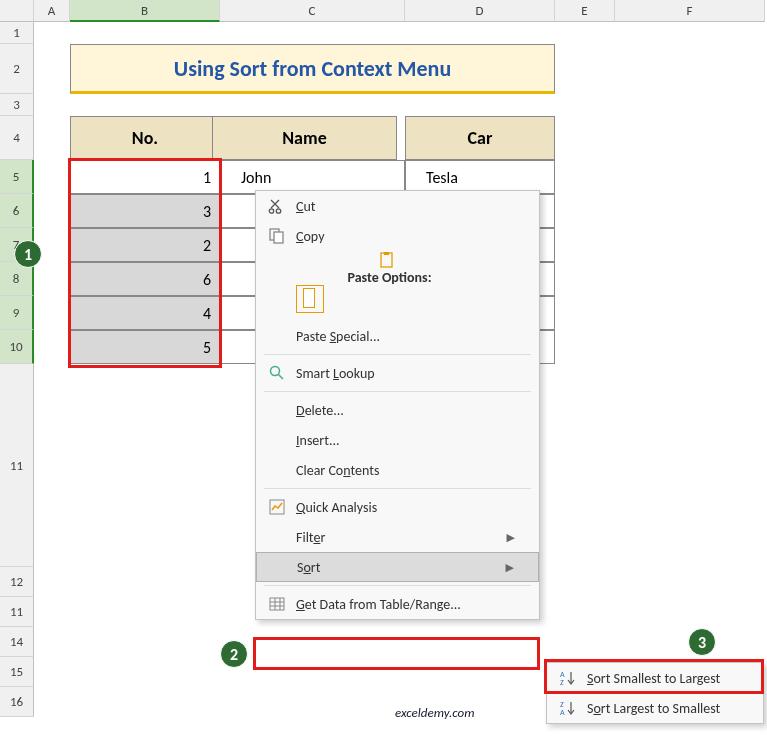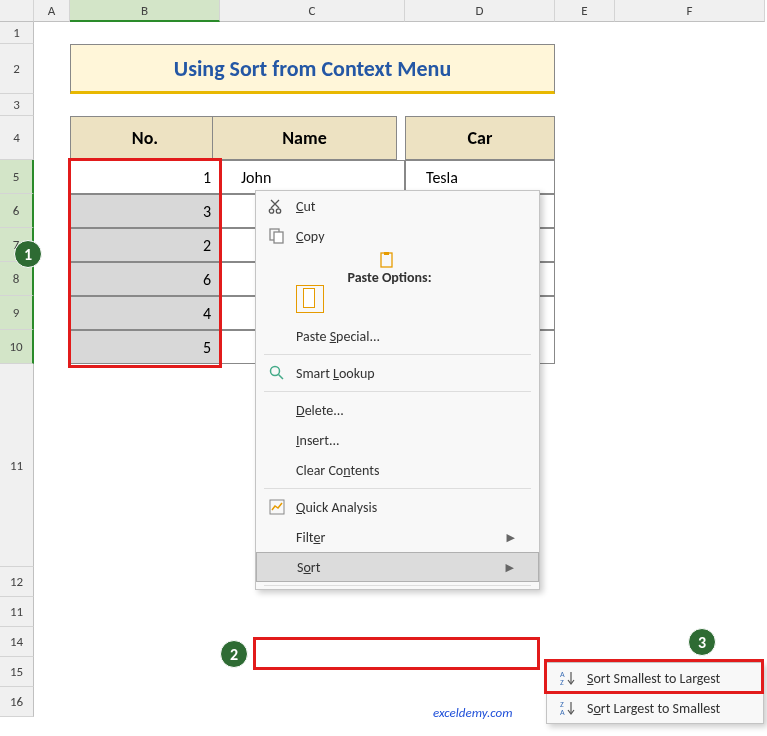--- a/index.html
+++ b/index.html
@@ -26,21 +26,21 @@
   .ctx-item.bold { font-weight: bold; flex-direction: column; }
   .ctx-item.hl { background: #dcdcdc; border: 1px solid #b0b0b0; }
   .ctx-icon { width: 26px; height: 20px; display: flex; align-items: center; justify-content: center; margin-right: 6px; }
   .ctx-sep { height: 1px; background: #ddd; margin: 3px 8px; }
   .arrow { margin-left: auto; color: #666; font-size: 11px; }
   .sub { position: absolute; background: #f8f8f8; border: 1px solid #c4c4c4; box-shadow: 3px 3px 6px rgba(0,0,0,.2); font-size: 14px; }
   .paste-opt { padding: 4px 0 4px 40px; }
   .paste-ic { width: 28px; height: 28px; border: 1px solid #e69b00; display: inline-block; position: relative; }
   .paste-ic::before { content:""; position:absolute; top:2px; left:6px; width:10px; height:18px; border:1px solid #e69b00; background:#fff; }
   svg { display: block; }
-  .watermark { position: absolute; color: #1d4ed8; font-size: 13px; font-style: italic; margin-left: 38px; }
+  .watermark { position: absolute; color: #0f172a; font-size: 13px; font-style: italic; }
 </style>
 </head>
 <body>
 
 <div class="grid">
   <div class="col-headers" id="colh">
       <div class="ch" style="width: 34px;"></div>
       <div class="ch" style="width: 36px;">A</div>
       <div class="ch sel" style="width: 150px;">B</div>
       <div class="ch" style="width: 185px;">C</div>
@@ -170,20 +170,32 @@
       <span class="ctx-icon"></span>
       <span>Filt<u>e</u>r</span>
       <span class="arrow">▶</span>
     </div>
   <div class="ctx-item hl">
       <span class="ctx-icon"></span>
       <span>S<u>o</u>rt</span>
       <span class="arrow">▶</span>
     </div>
   <div class="ctx-sep"></div>
+  <div class="ctx-item">
+    <span class="ctx-icon">
+        <svg width="18" height="18" viewBox="0 0 18 18">
+          <rect x="2" y="3" width="14" height="12" fill="none" stroke="#888"></rect>
+          <line x1="2" y1="7" x2="16" y2="7" stroke="#888"></line>
+          <line x1="2" y1="11" x2="16" y2="11" stroke="#888"></line>
+          <line x1="7" y1="3" x2="7" y2="15" stroke="#888"></line>
+          <line x1="12" y1="3" x2="12" y2="15" stroke="#888"></line>
+        </svg>
+      </span>
+    <span><u>G</u>et Data from Table/Range...</span>
+  </div>
 </div>
 
 <div class="redbox" style="left:253px;top:637px;width:287px;height:33px"></div>
 <div class="badge" style="left:220px;top:640px">2</div>
 
 <div class="sub" style="left:546px;top:662px;width:218px">
   <div class="ctx-item">
     <span class="ctx-icon">
         <svg width="18" height="18" viewBox="0 0 18 18">
           <text x="1" y="8" font-size="8" fill="#3a6db5">A</text>

